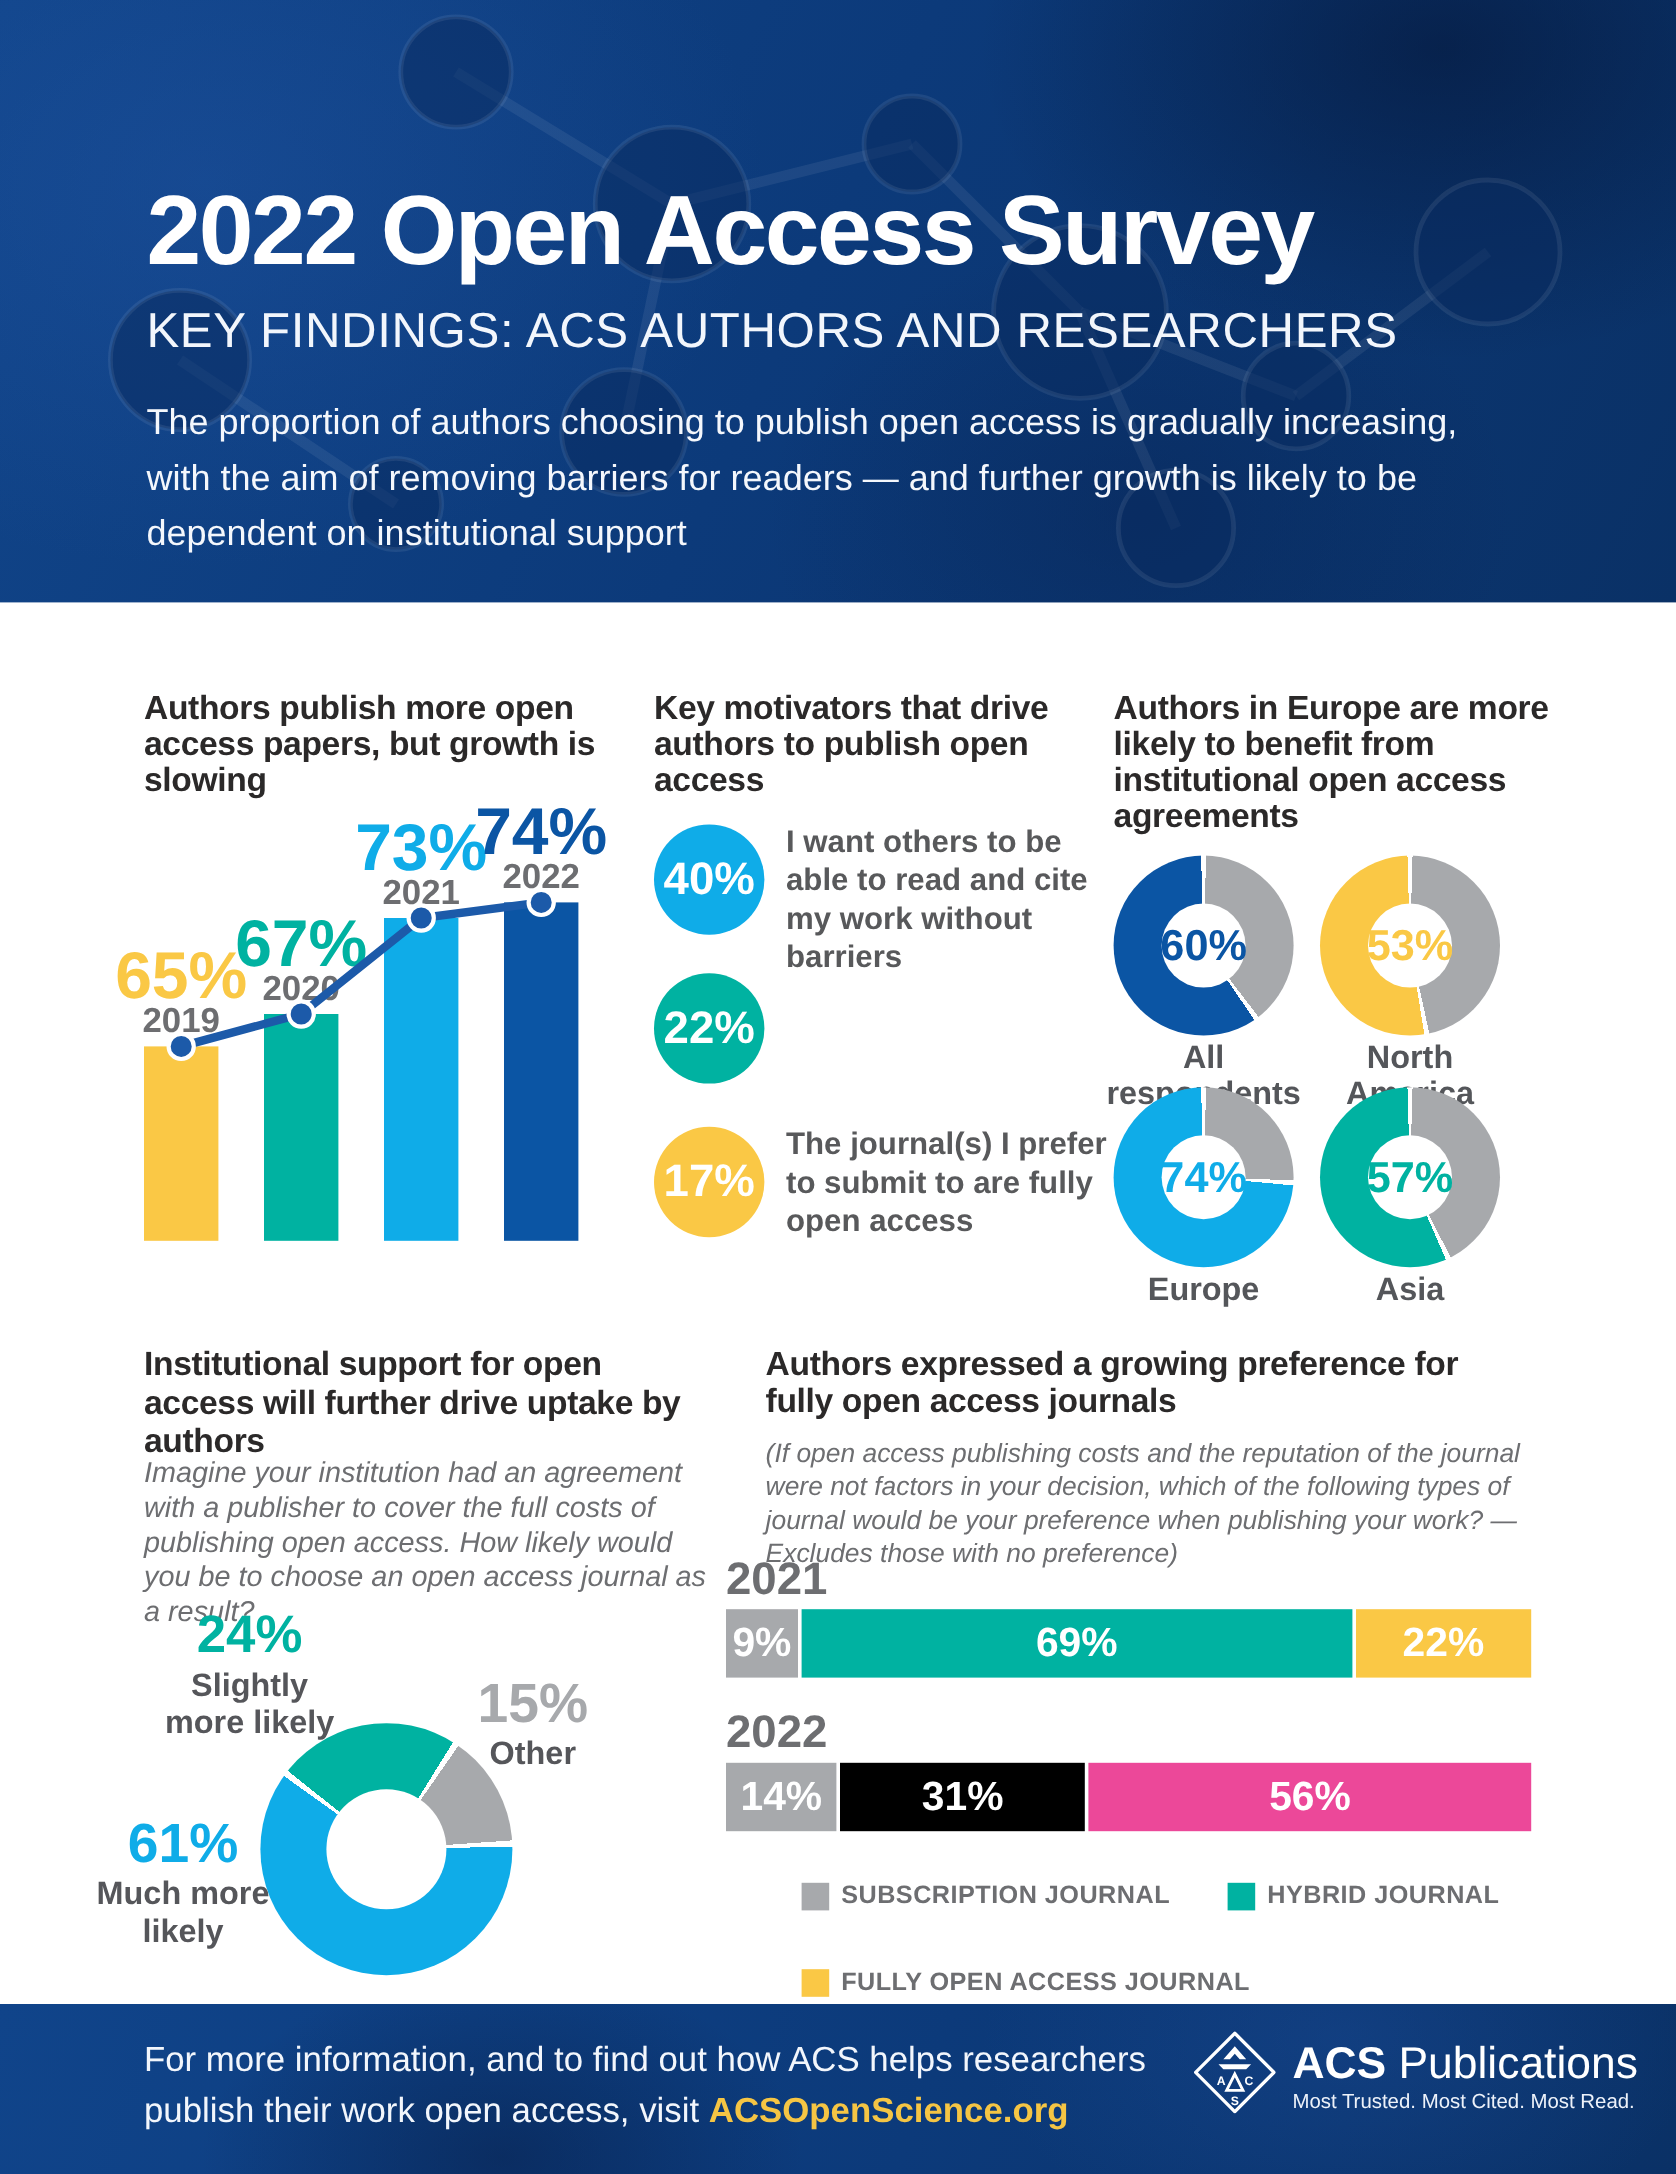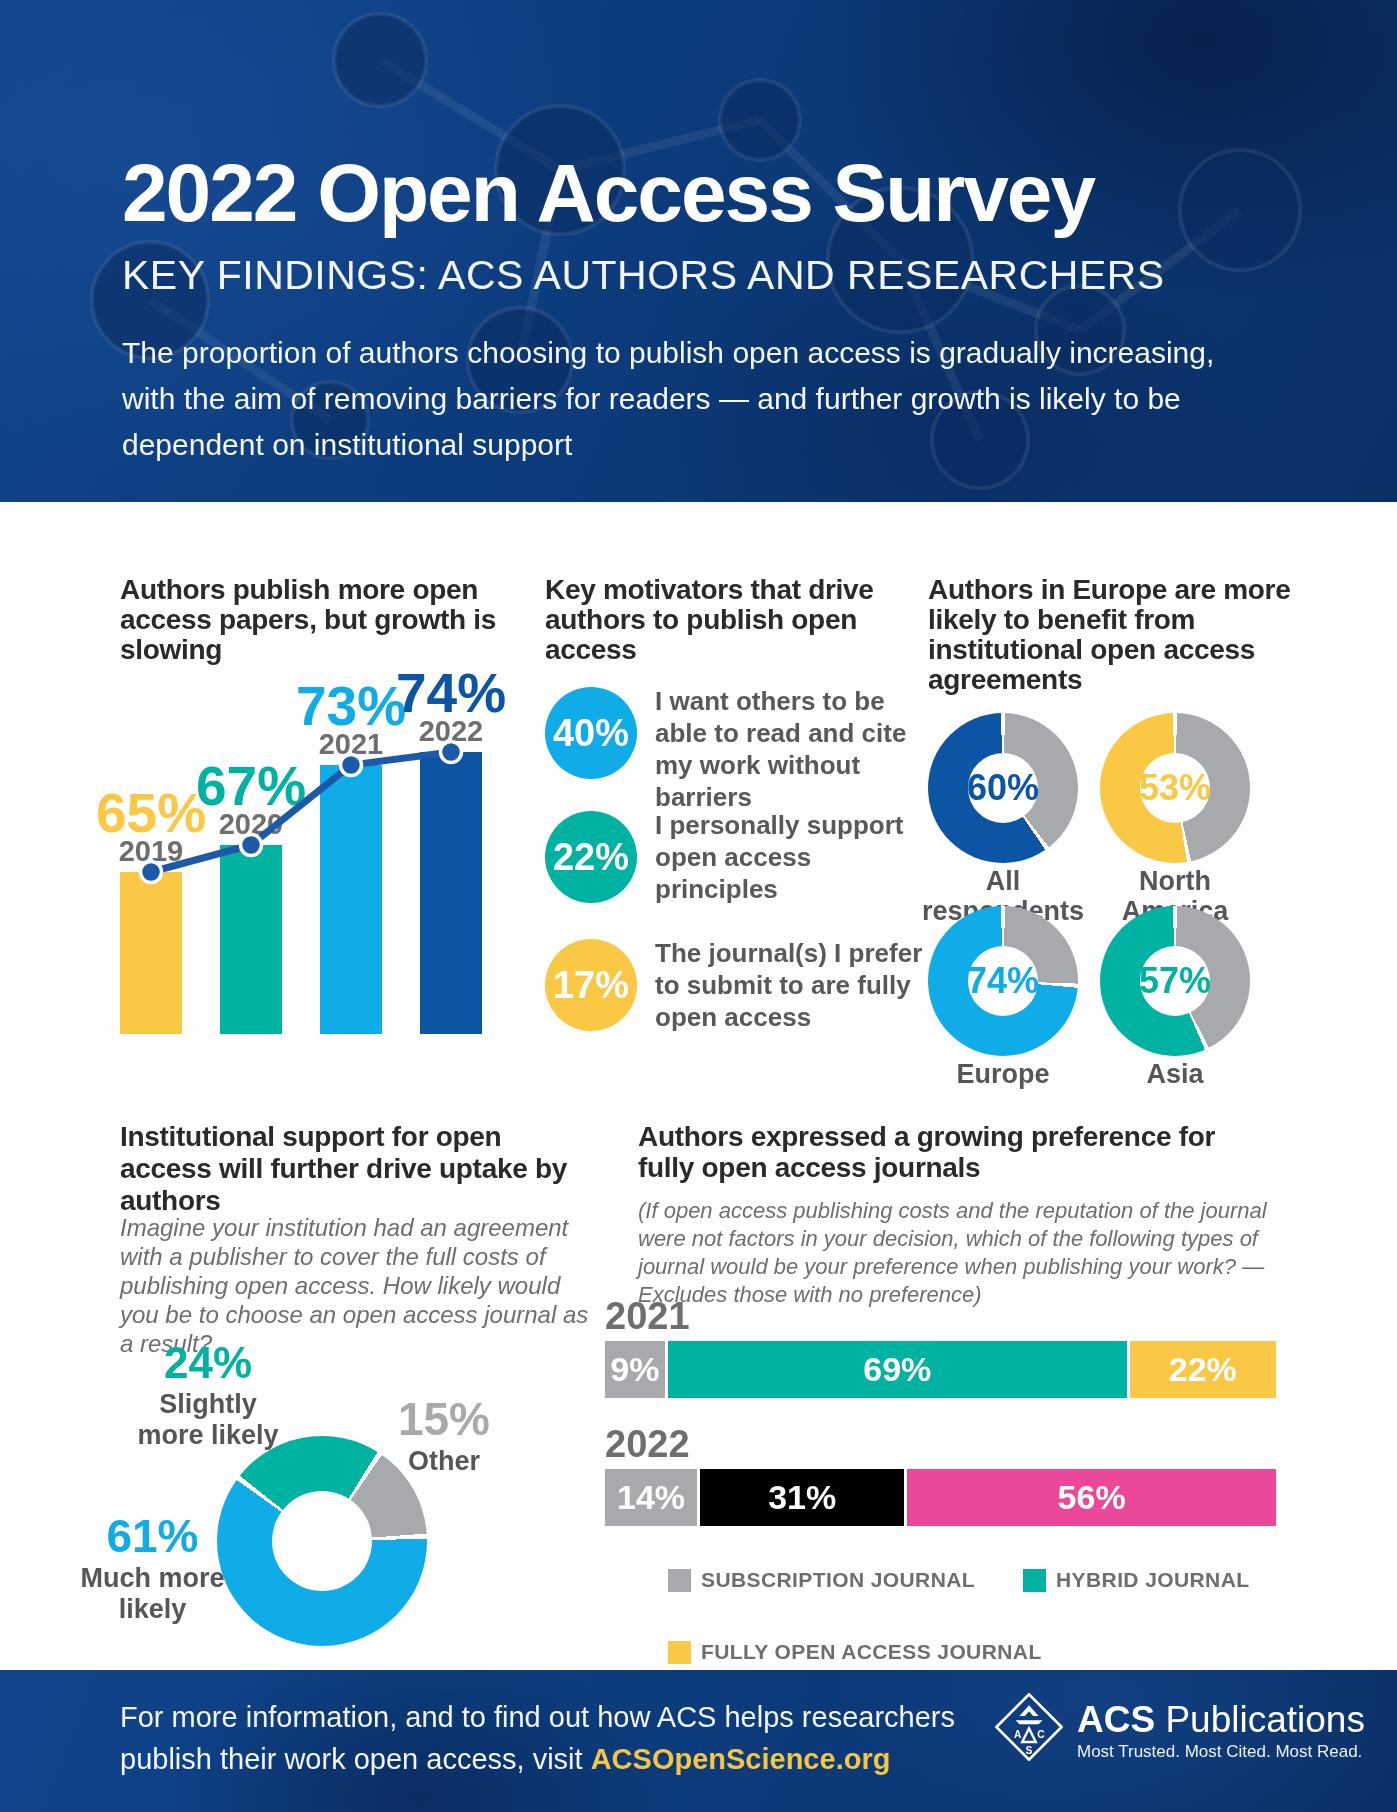--- a/index.html
+++ b/index.html
@@ -159,21 +159,20 @@
 
   <section class="sec" style="left:545px; top:575px; width:400px; height:545px;">
     <h2 style="width:380px;">Key motivators that drive authors to publish open access</h2>
     <div id="motivators" style="position:absolute; left:0; top:112px; width:400px; height:420px;">
         <div class="mrow" style="top: 0px;">
           <div class="mcircle" style="background: rgb(15, 172, 232);">40%</div>
           <div class="mtext">I want others to be able to read and cite my work without barriers</div>
         </div>
         <div class="mrow" style="top: 124px;">
           <div class="mcircle" style="background: rgb(0, 178, 161);">22%</div>
-          <div class="mtext">I personally support open access principles</div>
         </div>
         <div class="mrow" style="top: 252px;">
           <div class="mcircle" style="background: rgb(250, 200, 69);">17%</div>
           <div class="mtext">The journal(s) I prefer to submit to are fully open access</div>
         </div>
       </div>
   </section>
 
   <section class="sec" style="left:928px; top:575px; width:372px; height:545px;">
     <h2 style="width:372px;">Authors in Europe are more likely to benefit from institutional open access agreements</h2>

